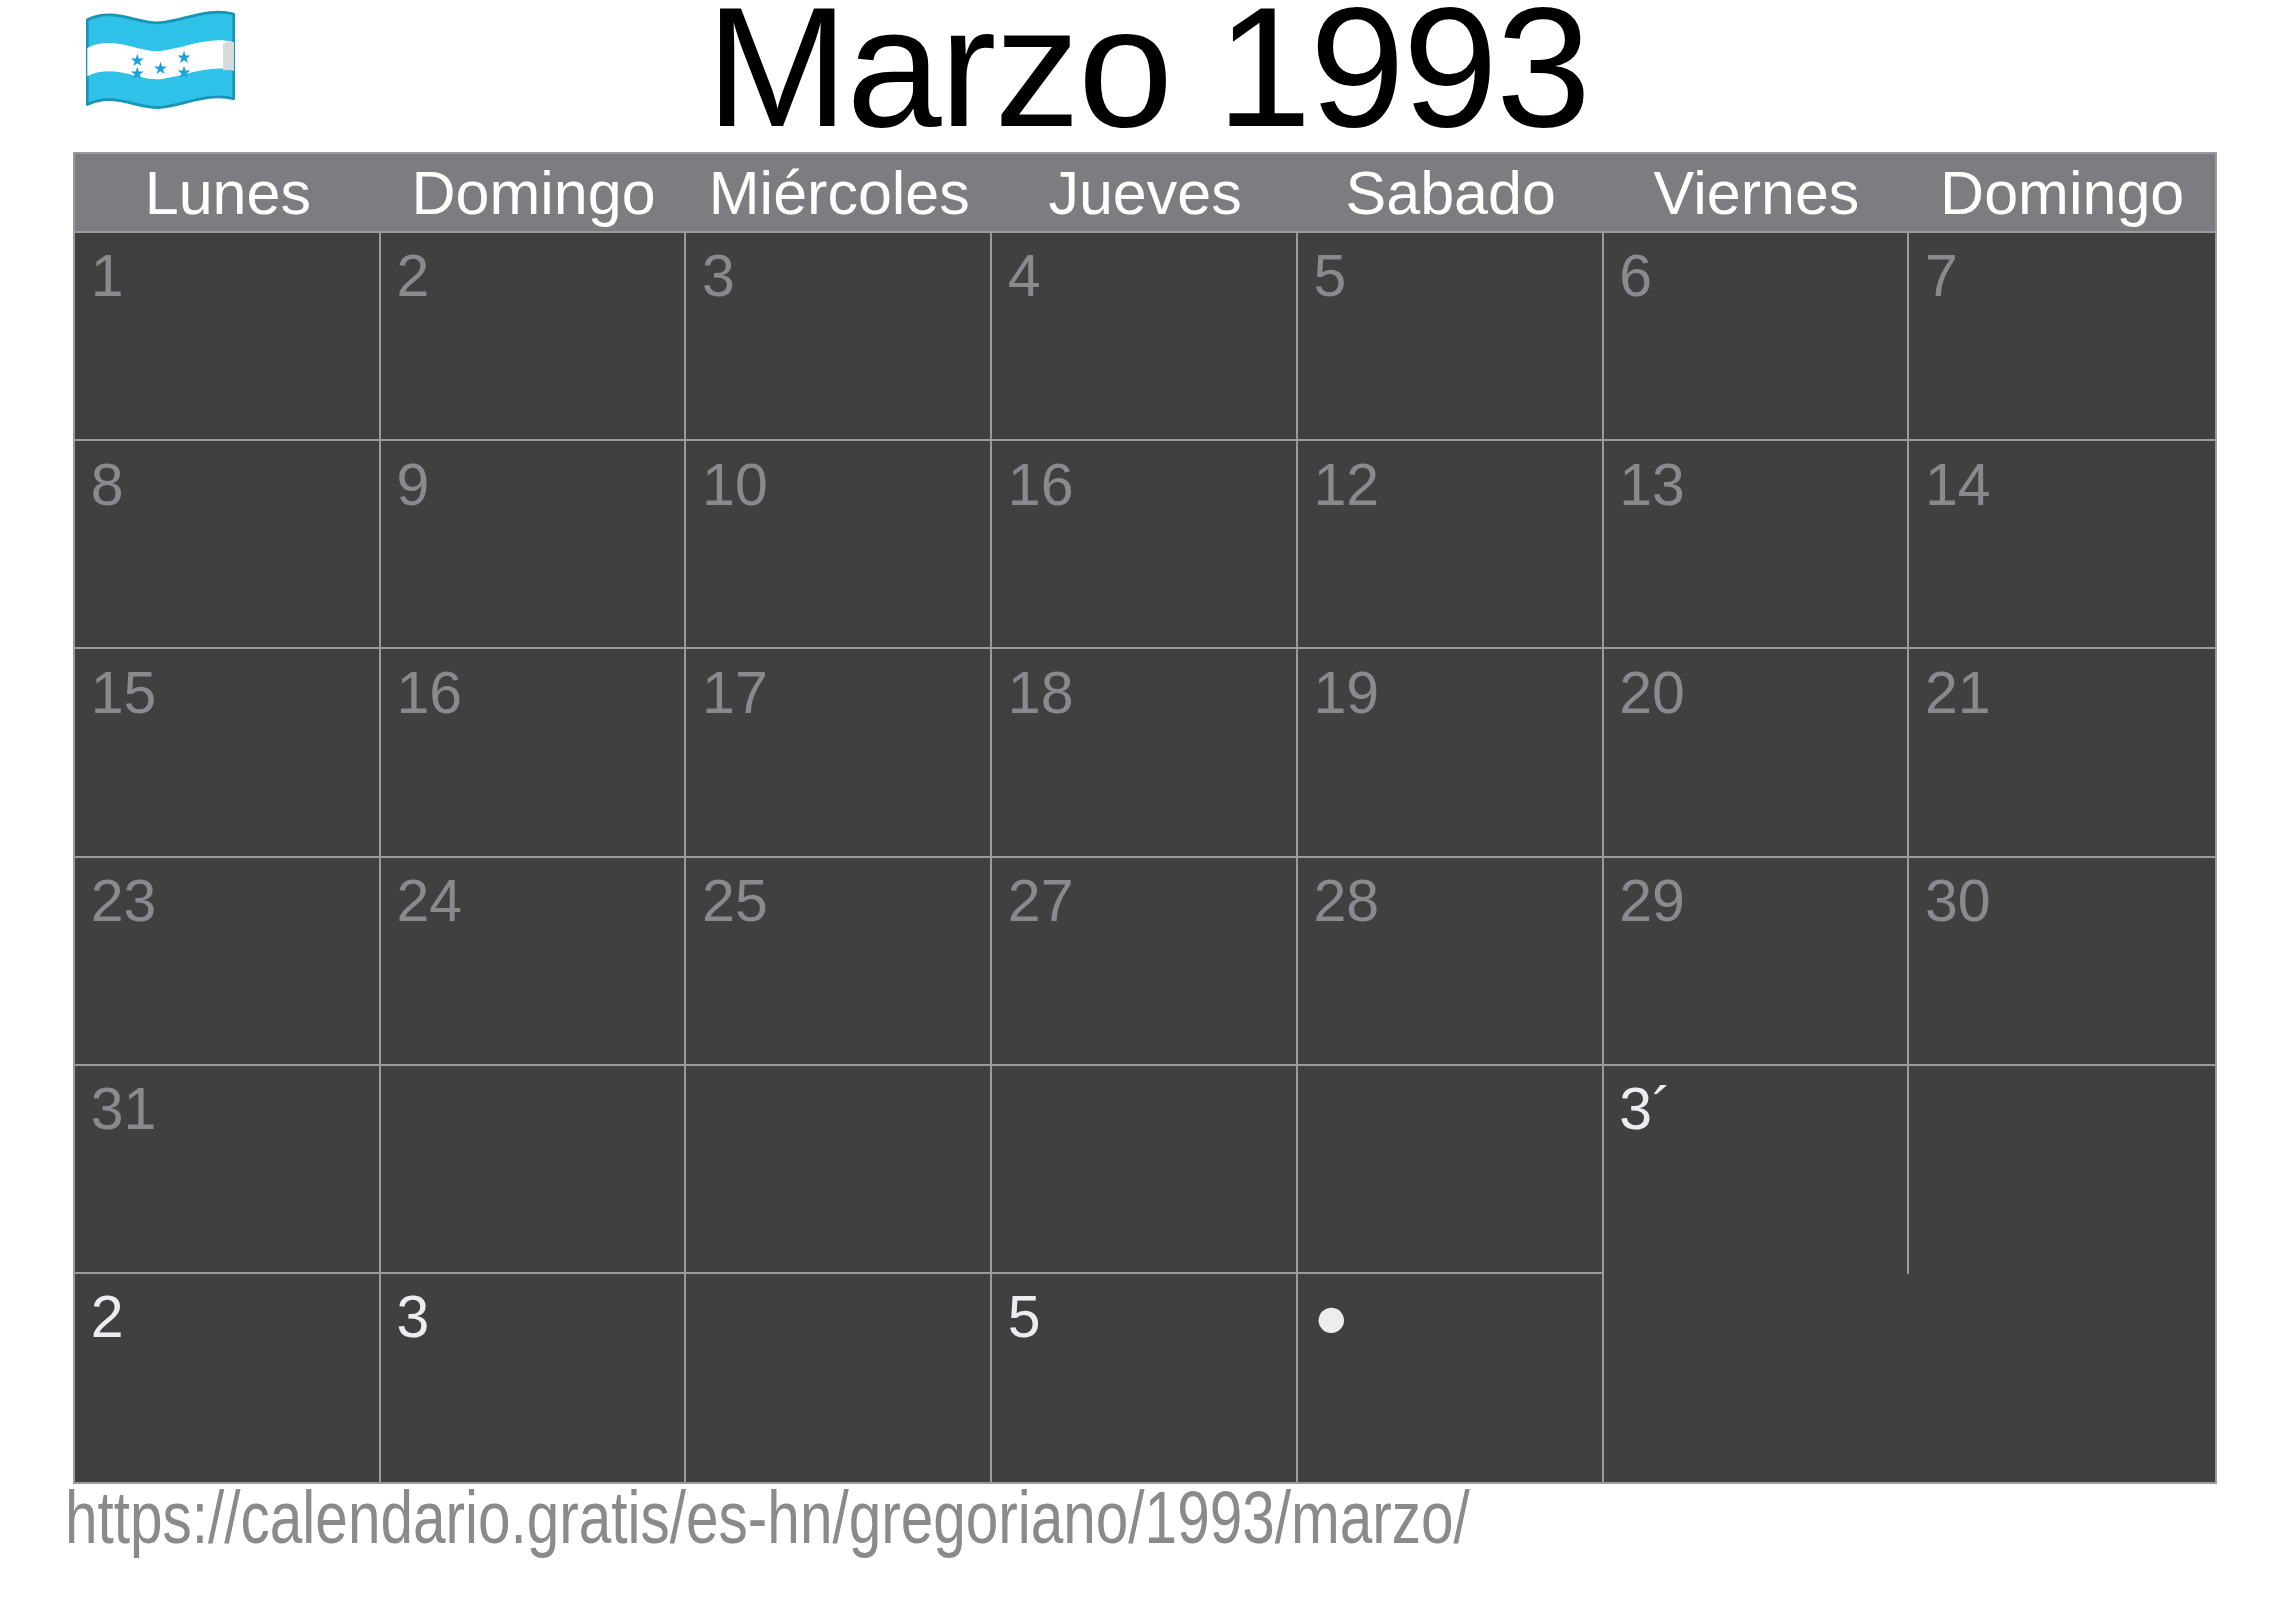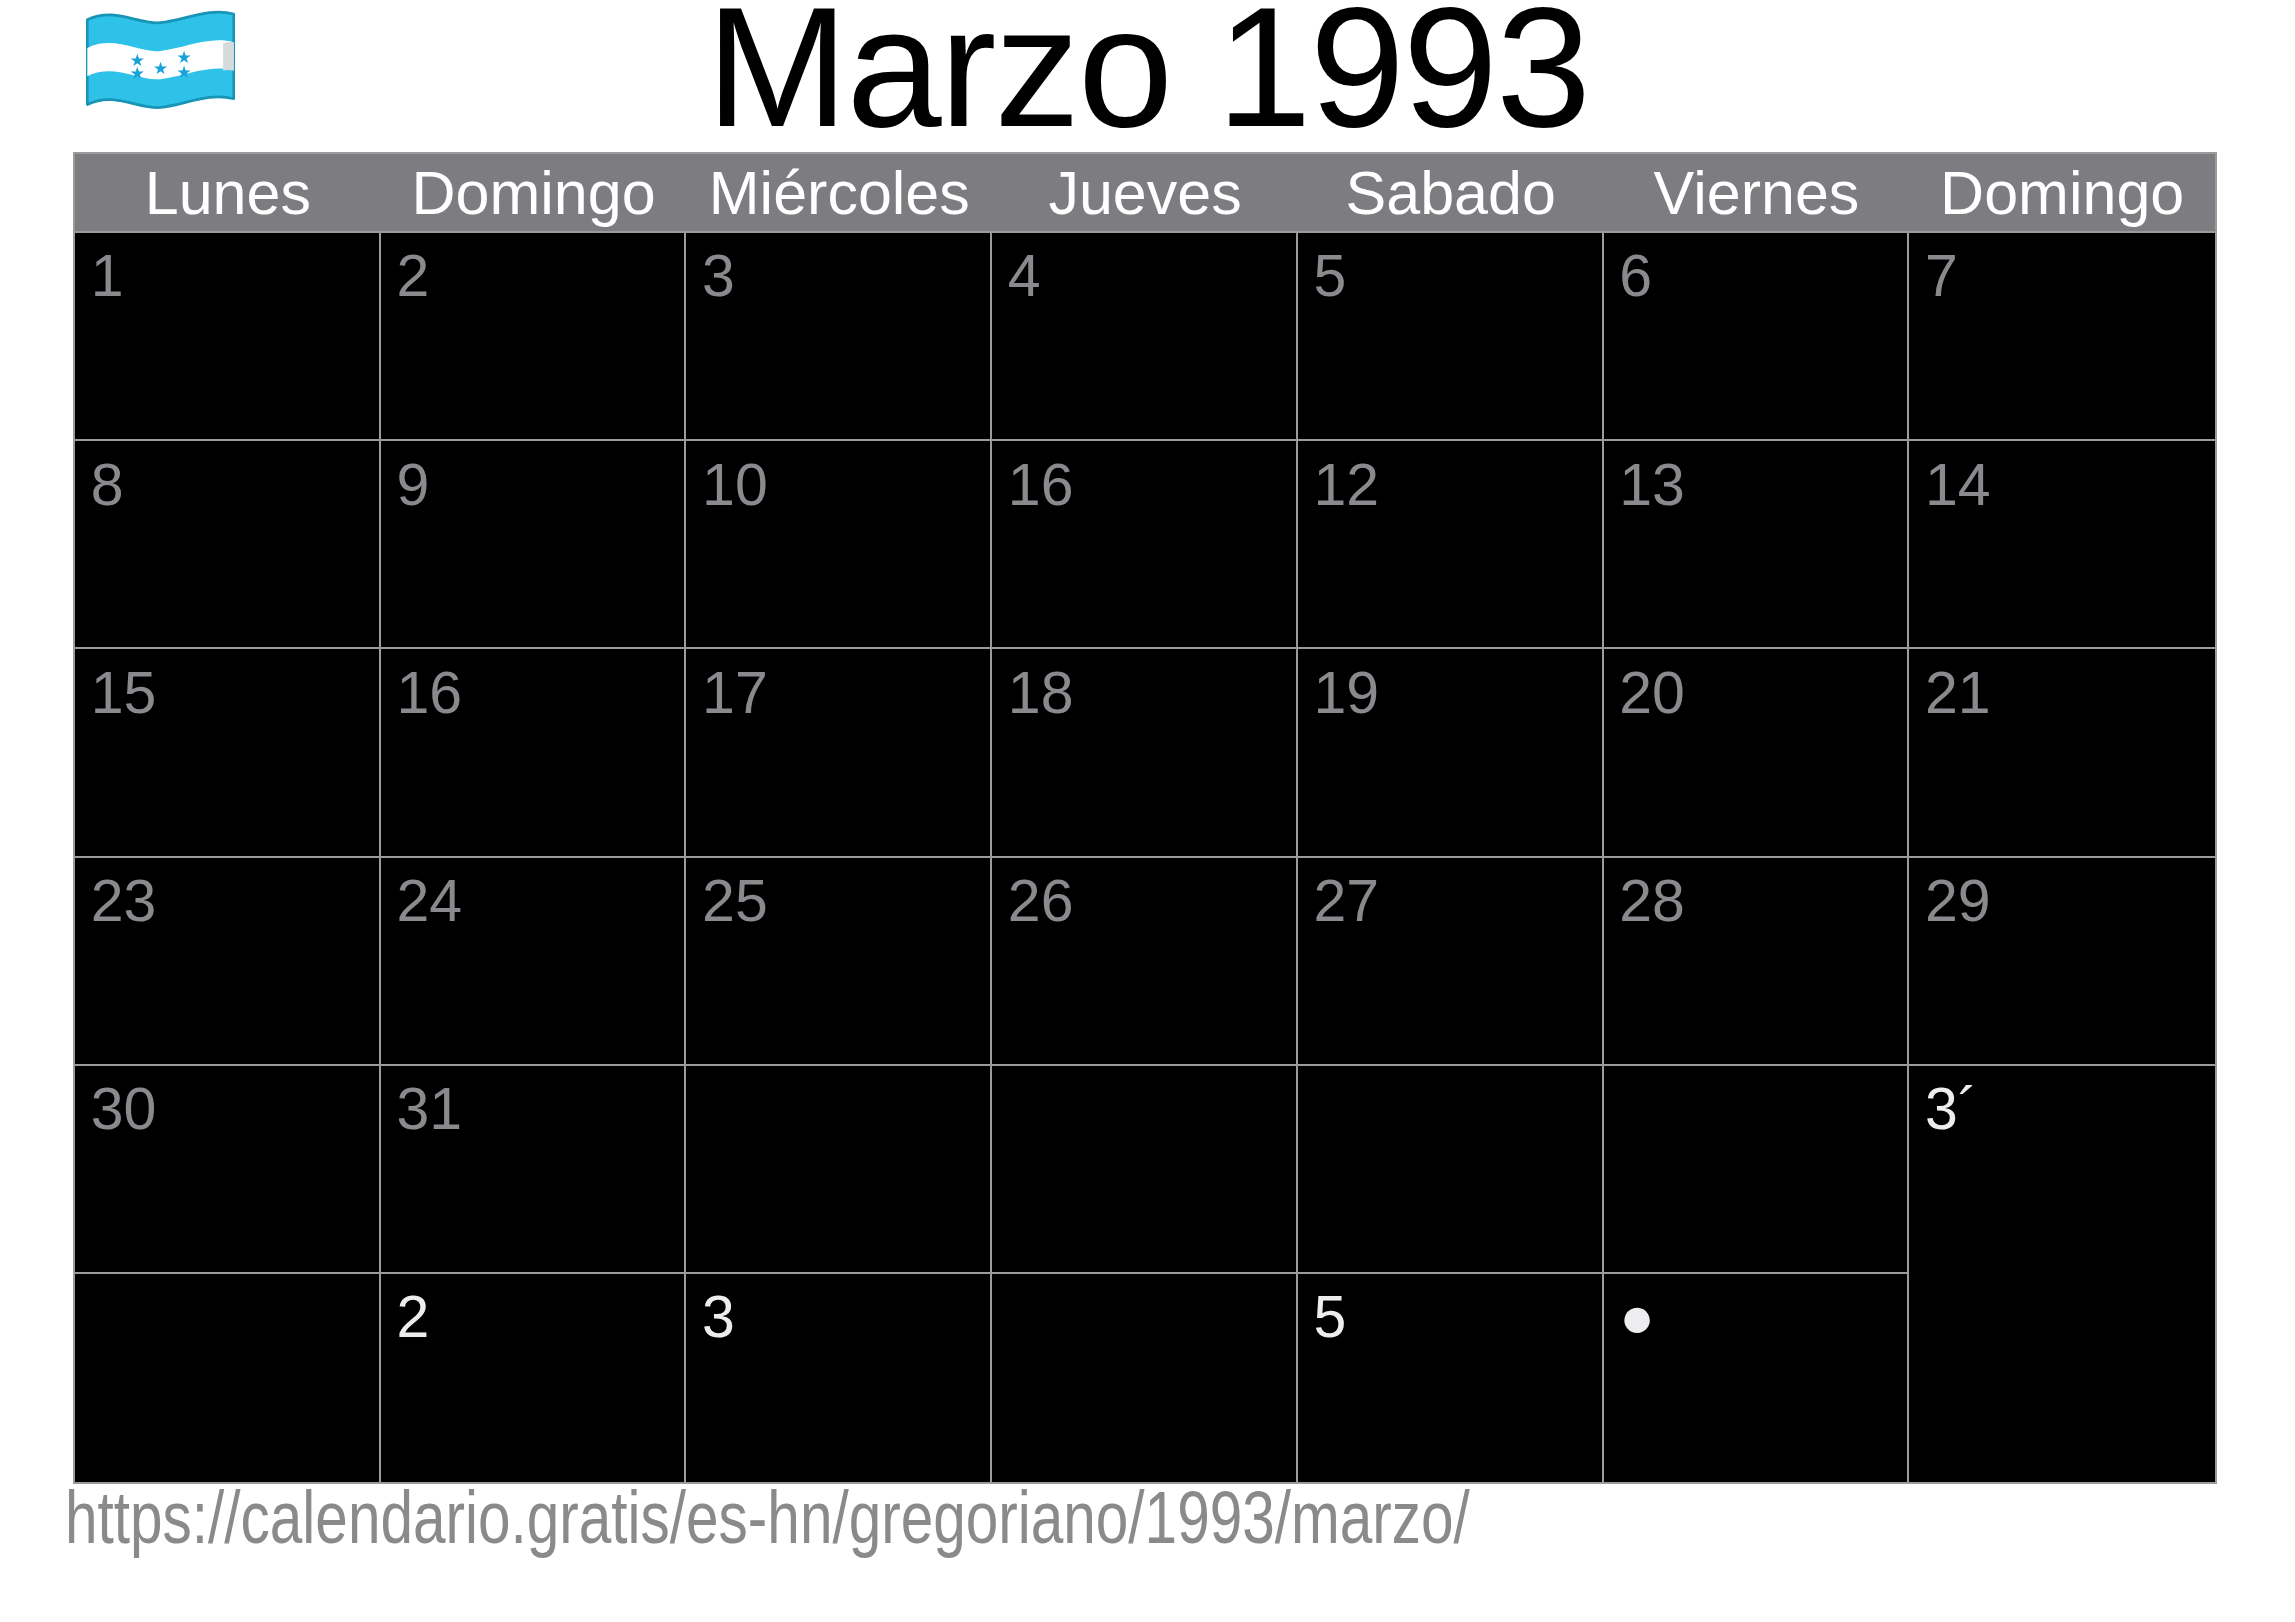--- a/index.html
+++ b/index.html
@@ -37,21 +37,21 @@
   .cal{
     position:absolute;
     left:73px;
     top:152px;
     width:2144px;
     height:1332px;
     box-sizing:border-box;
     border:2px solid var(--grid,#9b9b9b);
     display:flex;
     flex-direction:column;
-    background:#000000;
+    background:#404040;
   }
   .cal-header{
     height:77px;
     flex:0 0 77px;
     background:var(--header-bg,#7d7d81);
     border-bottom:2px solid var(--grid,#9b9b9b);
     display:flex;
   }
   .hcell{
     flex:1 1 0;
@@ -204,23 +204,20 @@
         <div class="cell">
           <span class="num">23</span>
         </div>
         <div class="cell">
           <span class="num">24</span>
         </div>
         <div class="cell">
           <span class="num">25</span>
         </div>
         <div class="cell">
-          <span class="num">26</span>
-        </div>
-        <div class="cell">
           <span class="num">27</span>
         </div>
         <div class="cell">
           <span class="num">28</span>
         </div>
         <div class="cell">
           <span class="num">29</span>
         </div>
         <div class="cell">
           <span class="num">30</span>

